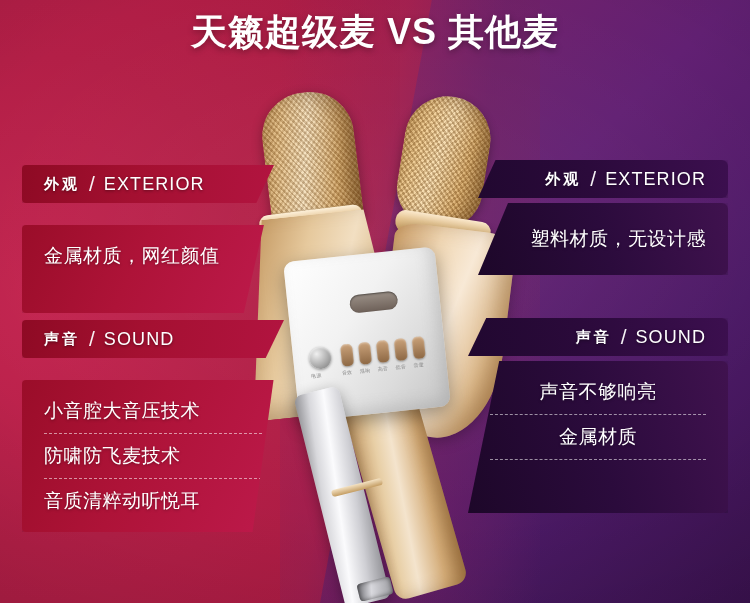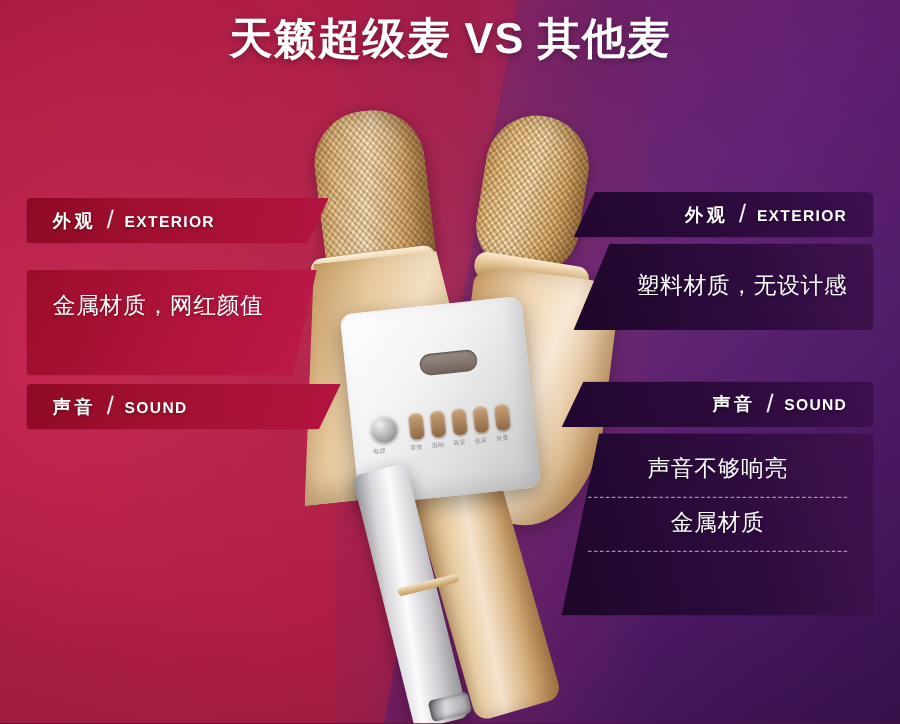--- a/index.html
+++ b/index.html
@@ -268,22 +268,22 @@
   }
   .hdr-sep {
     color: #ffffff;
     font-size: 21px;
     font-weight: 300;
     margin: 0 9px;
     opacity: .95;
   }
   .hdr-en {
     color: #ffffff;
-    font-size: 13px;
-    font-weight: 700;
+    font-size: 18px;
+    font-weight: 400;
     letter-spacing: 1.1px;
     text-shadow: 0 1px 3px rgba(0,0,0,.45);
   }
 
   .ln {
     color: #ffffff;
     font-size: 19px;
     line-height: 30px;
     letter-spacing: .5px;
     white-space: nowrap;
@@ -360,20 +360,27 @@
       <div class="ln">金属材质，网红颜值</div>
     </div>
   </div>
 
   <div class="panel panel-left" id="panel-left-sound">
     <div class="hdr">
       <span class="hdr-cn">声音</span>
       <span class="hdr-sep">/</span>
       <span class="hdr-en">SOUND</span>
     </div>
+    <div class="body">
+      <div class="ln">小音腔大音压技术</div>
+      <div class="sep-dot"></div>
+      <div class="ln">防啸防飞麦技术</div>
+      <div class="sep-dot"></div>
+      <div class="ln">音质清粹动听悦耳</div>
+    </div>
   </div>
 
   <div class="panel panel-right" id="panel-right-exterior">
     <div class="hdr">
       <span class="hdr-cn">外观</span>
       <span class="hdr-sep">/</span>
       <span class="hdr-en">EXTERIOR</span>
     </div>
     <div class="body">
       <div class="ln">塑料材质，无设计感</div>

